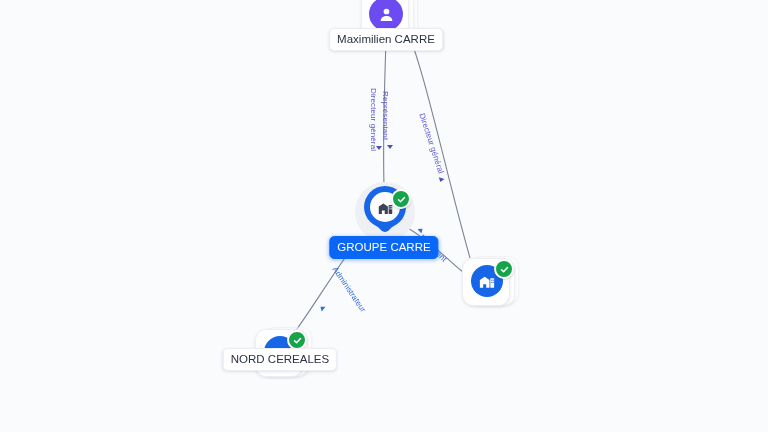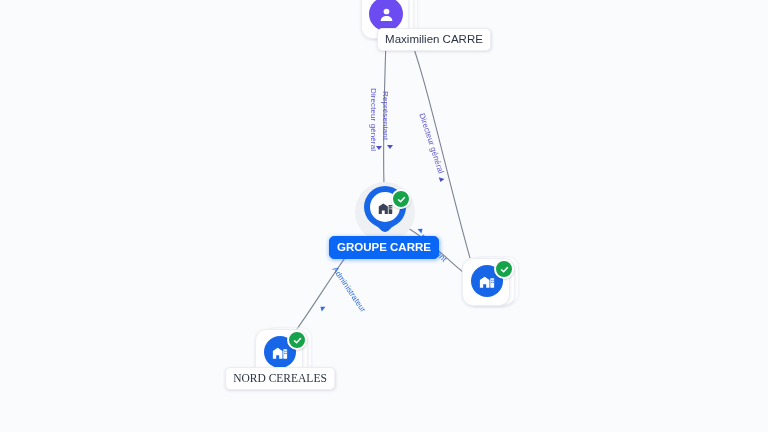--- a/index.html
+++ b/index.html
@@ -156,21 +156,21 @@
     background: #ffffff;
     border: 1px solid #eceef3;
     border-radius: 5px;
     padding: 3px 7px;
     box-shadow: 0 1px 3px rgba(40,50,80,0.13);
   }
   .node-label.selected {
     color: #ffffff;
     background: #0a66f5;
     border-color: #0a66f5;
-    font-weight: 700;
+    font-weight: 400;
     box-shadow: 0 1px 4px rgba(10,102,245,0.45);
   }
 
   .edge-label {
     position: absolute;
     white-space: nowrap;
     font-size: 8px;
     line-height: 9px;
     letter-spacing: .1px;
     color: #5b56d6;
@@ -226,21 +226,21 @@
       <div class="card c2"></div>
       <div class="card c1"></div>
     </div>
     <div class="person-disc">
       <svg width="19" height="19" viewBox="0 0 24 24" fill="#ffffff">
         <circle cx="12" cy="8.2" r="3.6"></circle>
         <path d="M4.6 20.2c0-4.1 3.4-6.4 7.4-6.4s7.4 2.3 7.4 6.4z"></path>
       </svg>
     </div>
   </div>
-  <div class="node-label" style="left:386px; top:28px;margin-left:48px;">Maximilien CARRE</div>
+  <div class="node-label" style="left:386px; top:28px;">Maximilien CARRE</div>
 
   <div class="node" style="left:385px; top:212px;">
     <div class="halo"></div>
     <div class="pin">
       <div class="pin-tail"></div>
       <div class="pin-body"></div>
       <div class="pin-hole">
         <svg width="17" height="17" viewBox="0 0 24 24" fill="#3c4356">
           <path d="M2.5 21V10.6l6.4-4.2 6.4 4.2V21h-4.4v-4.6H6.9V21z"></path>
           <rect x="16.4" y="8.4" width="5.1" height="12.6" rx="0.6"></rect>
@@ -297,15 +297,15 @@
         <rect x="17.7" y="13.1" width="1.3" height="1.5" fill="#1766e8"></rect>
         <rect x="19.6" y="13.1" width="1.3" height="1.5" fill="#1766e8"></rect>
       </svg>
     </div>
     <div class="badge" style="left:7px; top:-21px;">
       <svg width="9" height="9" viewBox="0 0 24 24" fill="none" stroke="#ffffff" stroke-width="4" stroke-linecap="round" stroke-linejoin="round">
         <polyline points="4,12.5 9.5,18 20,6.5"></polyline>
       </svg>
     </div>
   </div>
-  <div class="node-label" style="left:280px; top:367px;font-family:Liberation Serif, serif;">NORD CEREALES</div>
+  <div class="node-label" style="left:280px; top:348px;">NORD CEREALES</div>
 
 </div>
 
 </body></html>

